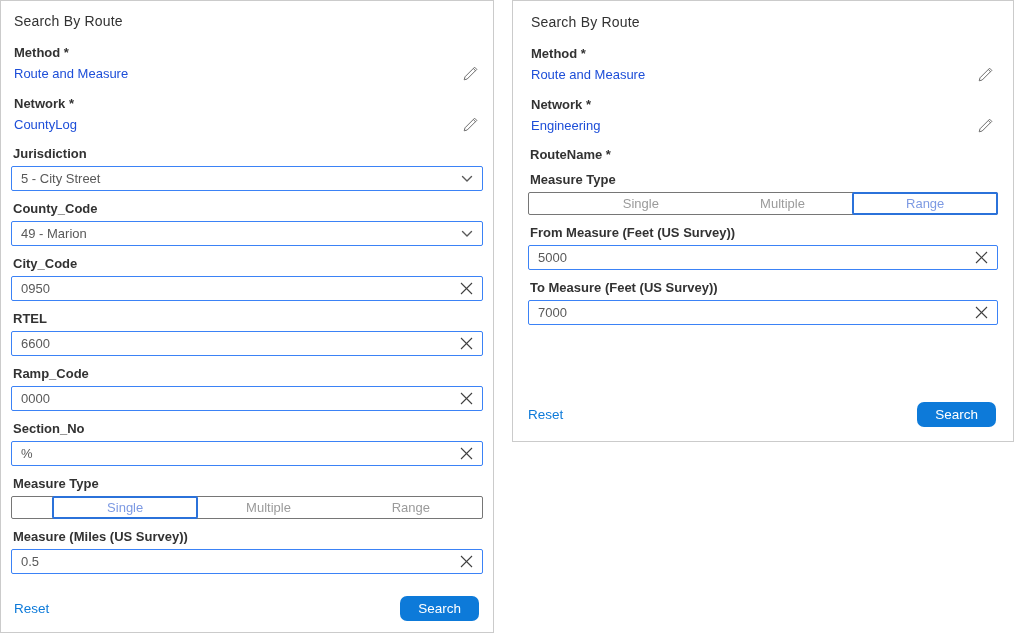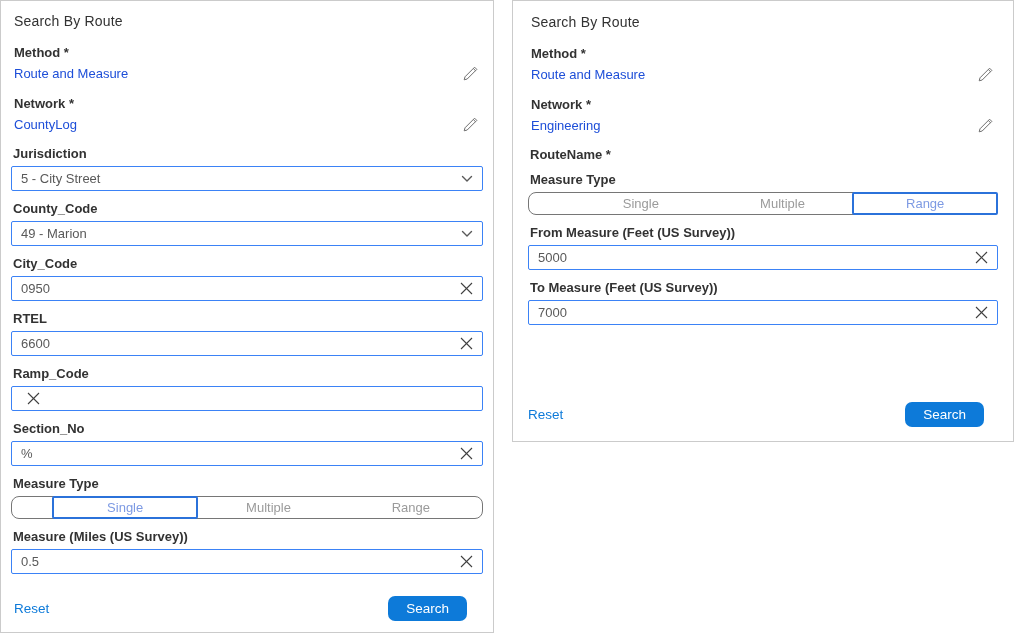--- a/index.html
+++ b/index.html
@@ -36,34 +36,34 @@
   .select-value { color:#595959; }
   .text-control { justify-content:space-between; }
   .text-input {
     border:none; outline:none; flex:1 1 auto; font-size:13px; color:#595959;
     font-family:"Liberation Sans","DejaVu Sans",sans-serif; background:transparent; height:100%;
   }
   .clear-x { display:flex; align-items:center; cursor:pointer; margin-left:6px; }
 
   
   .segmented {
-    display:flex; height:23px; border:1px solid #767676; border-radius:8px; background:#fff;padding-left:41px;
+    display:flex; height:23px; border:1px solid #767676; border-radius:2px; background:#fff;padding-left:41px;
   }
   .segment {
     flex:1 1 0; display:flex; align-items:center; justify-content:center;
     font-size:13px; color:#9b9b9b; cursor:pointer; position:relative;
   }
   .segment.selected {
     border:2px solid #2b72da; border-radius:2px; margin:-1px; z-index:2;
     background:#fff; color:#7d9ae3;
   }
 
   
   .footer {
-    position:absolute; left:0; right:16px; display:flex; align-items:center;
+    position:absolute; left:0; right:4px; display:flex; align-items:center;
     justify-content:space-between;
   }
   .panel-left  .footer { bottom:11px; padding:0 10px 0 13px; }
   .panel-right .footer { bottom:14px; padding:0 13px 0 15px; }
   .reset-link { color:#0d7ad9; font-size:13.5px; cursor:pointer; }
   .search-btn {
     background:#0d7ad9; color:#ffffff; font-size:13.5px; border:none; border-radius:7px;
     padding:0 18px; height:25px; cursor:pointer;
     font-family:"Liberation Sans","DejaVu Sans",sans-serif;
   }
@@ -146,20 +146,21 @@
             <line x1="1" y1="1" x2="12" y2="12"></line>
             <line x1="12" y1="1" x2="1" y2="12"></line>
           </svg>
       </span>
     </div>
   </div>
 
   <div class="field">
     <div class="field-label">Ramp_Code</div>
     <div class="control text-control">
+      <input class="text-input" value="0000" style="">
       <span class="clear-x">
         <svg width="13" height="13" viewBox="0 0 13 13" stroke="#404040" stroke-width="1.1">
             <line x1="1" y1="1" x2="12" y2="12"></line>
             <line x1="12" y1="1" x2="1" y2="12"></line>
           </svg>
       </span>
     </div>
   </div>
 
   <div class="field">

